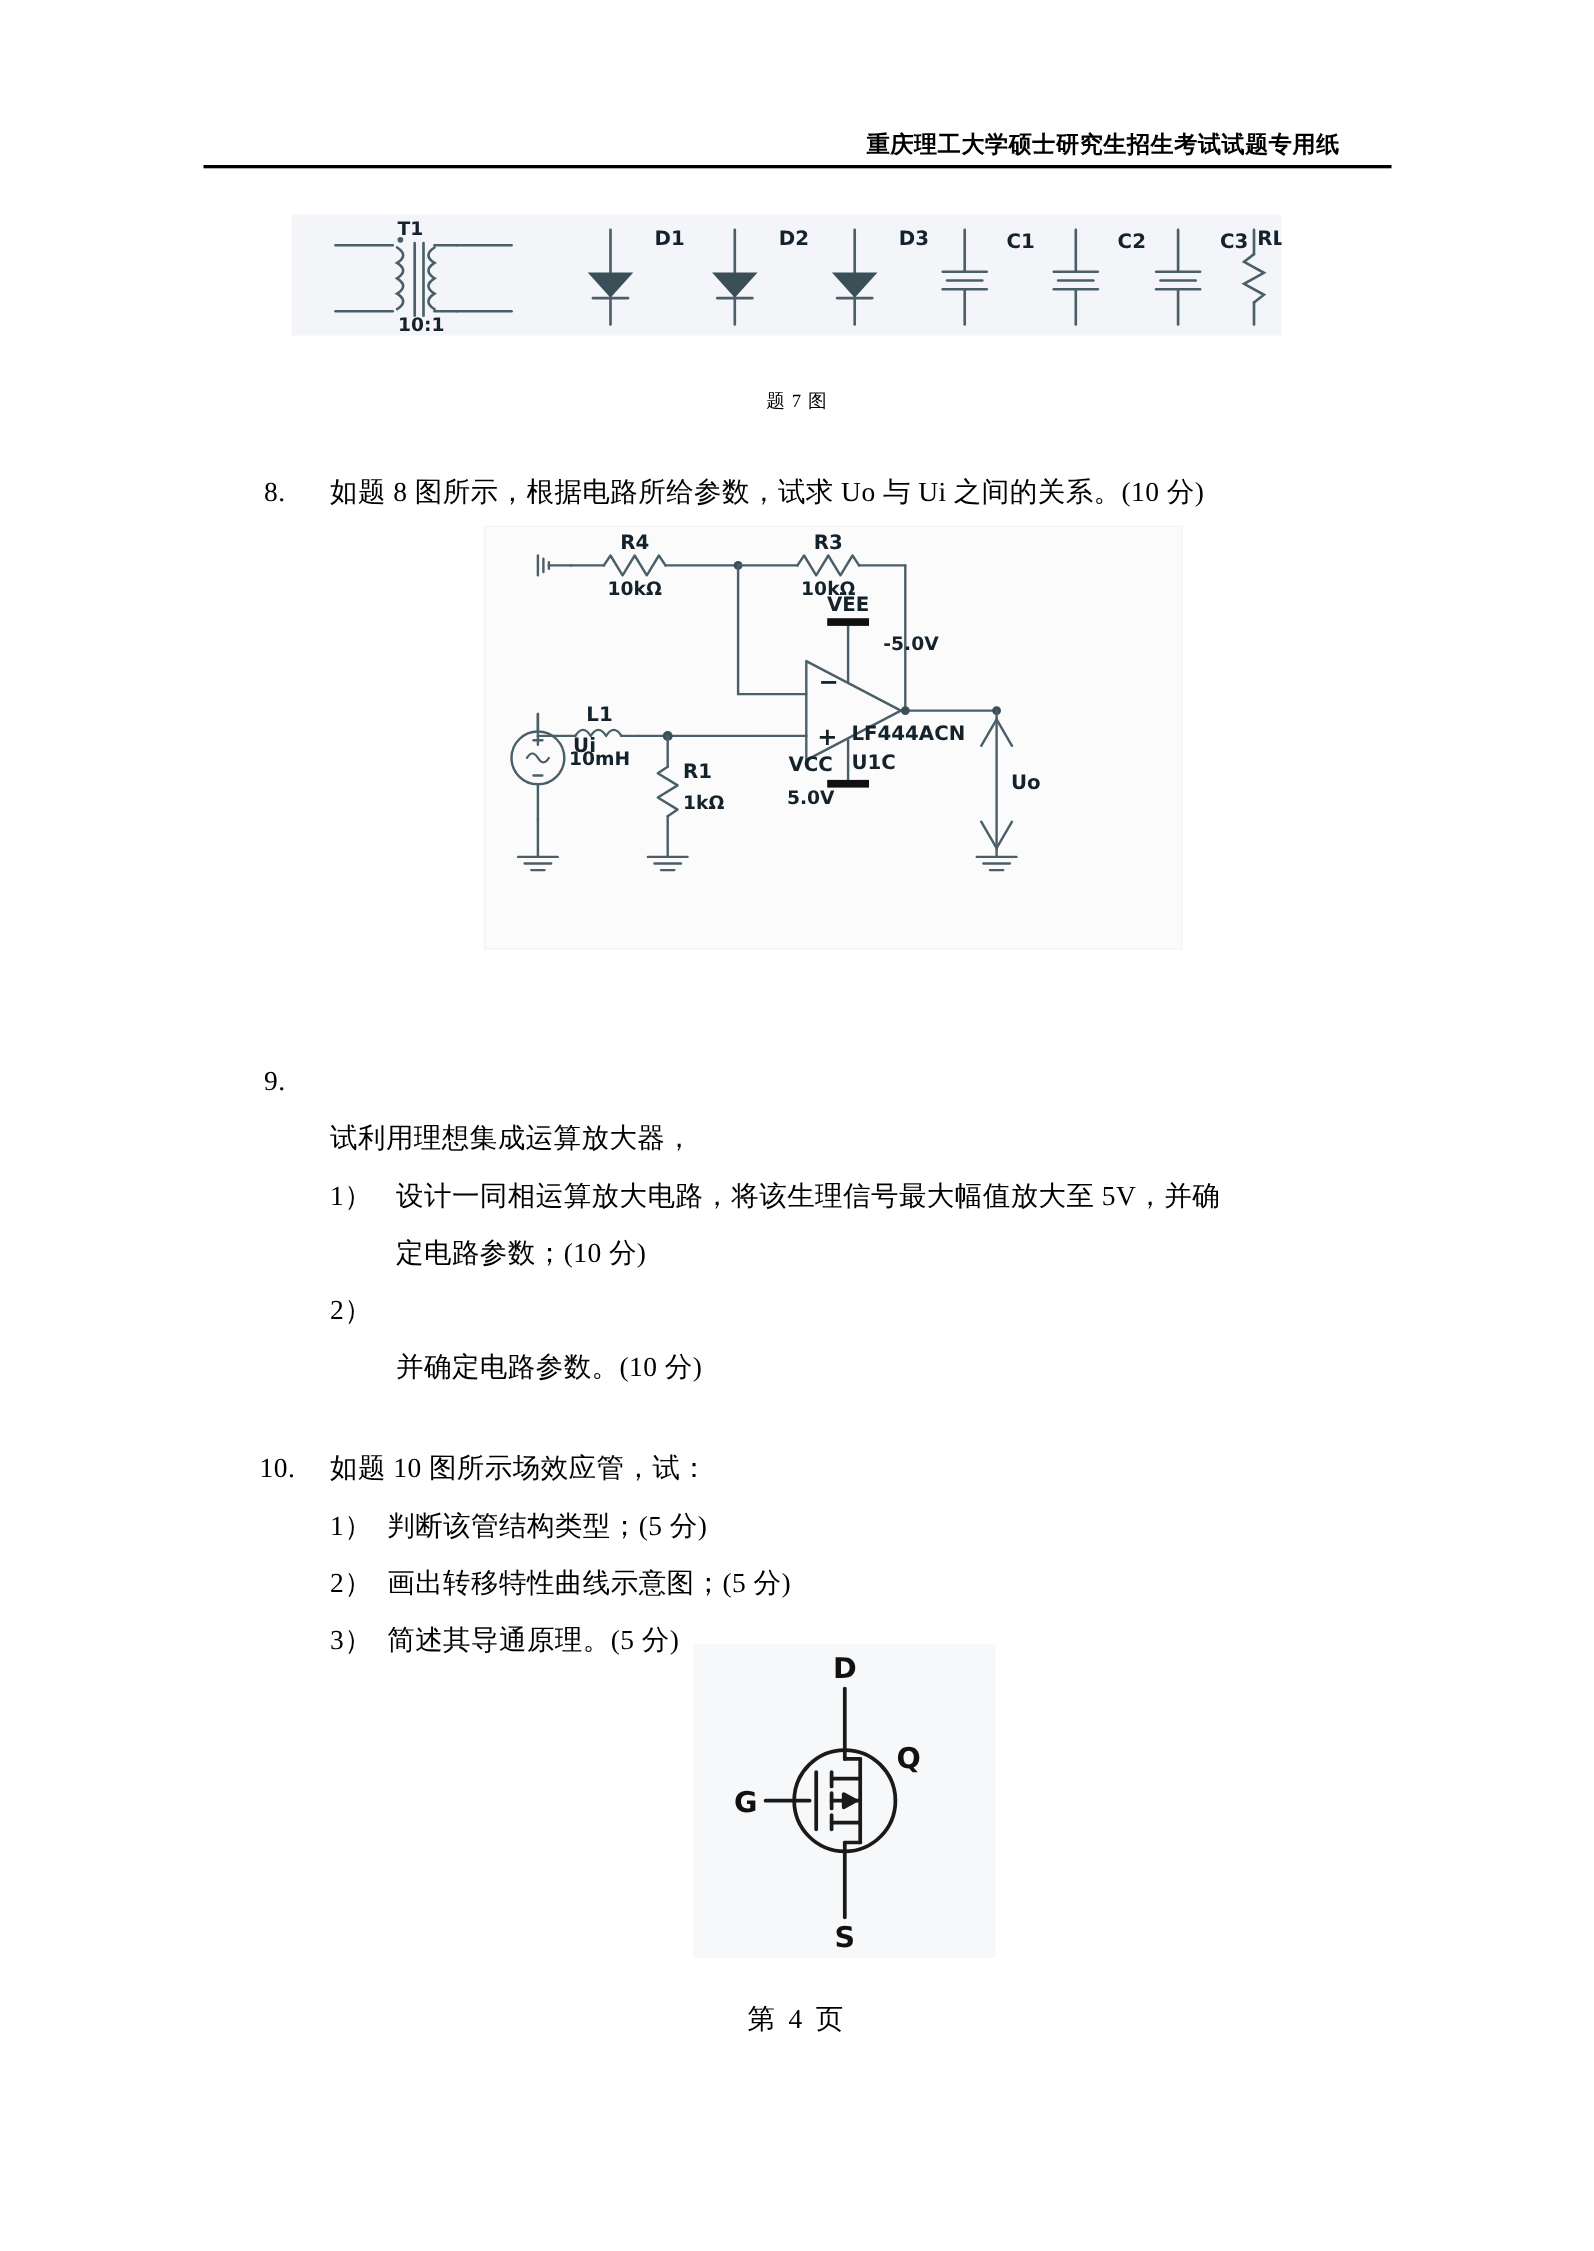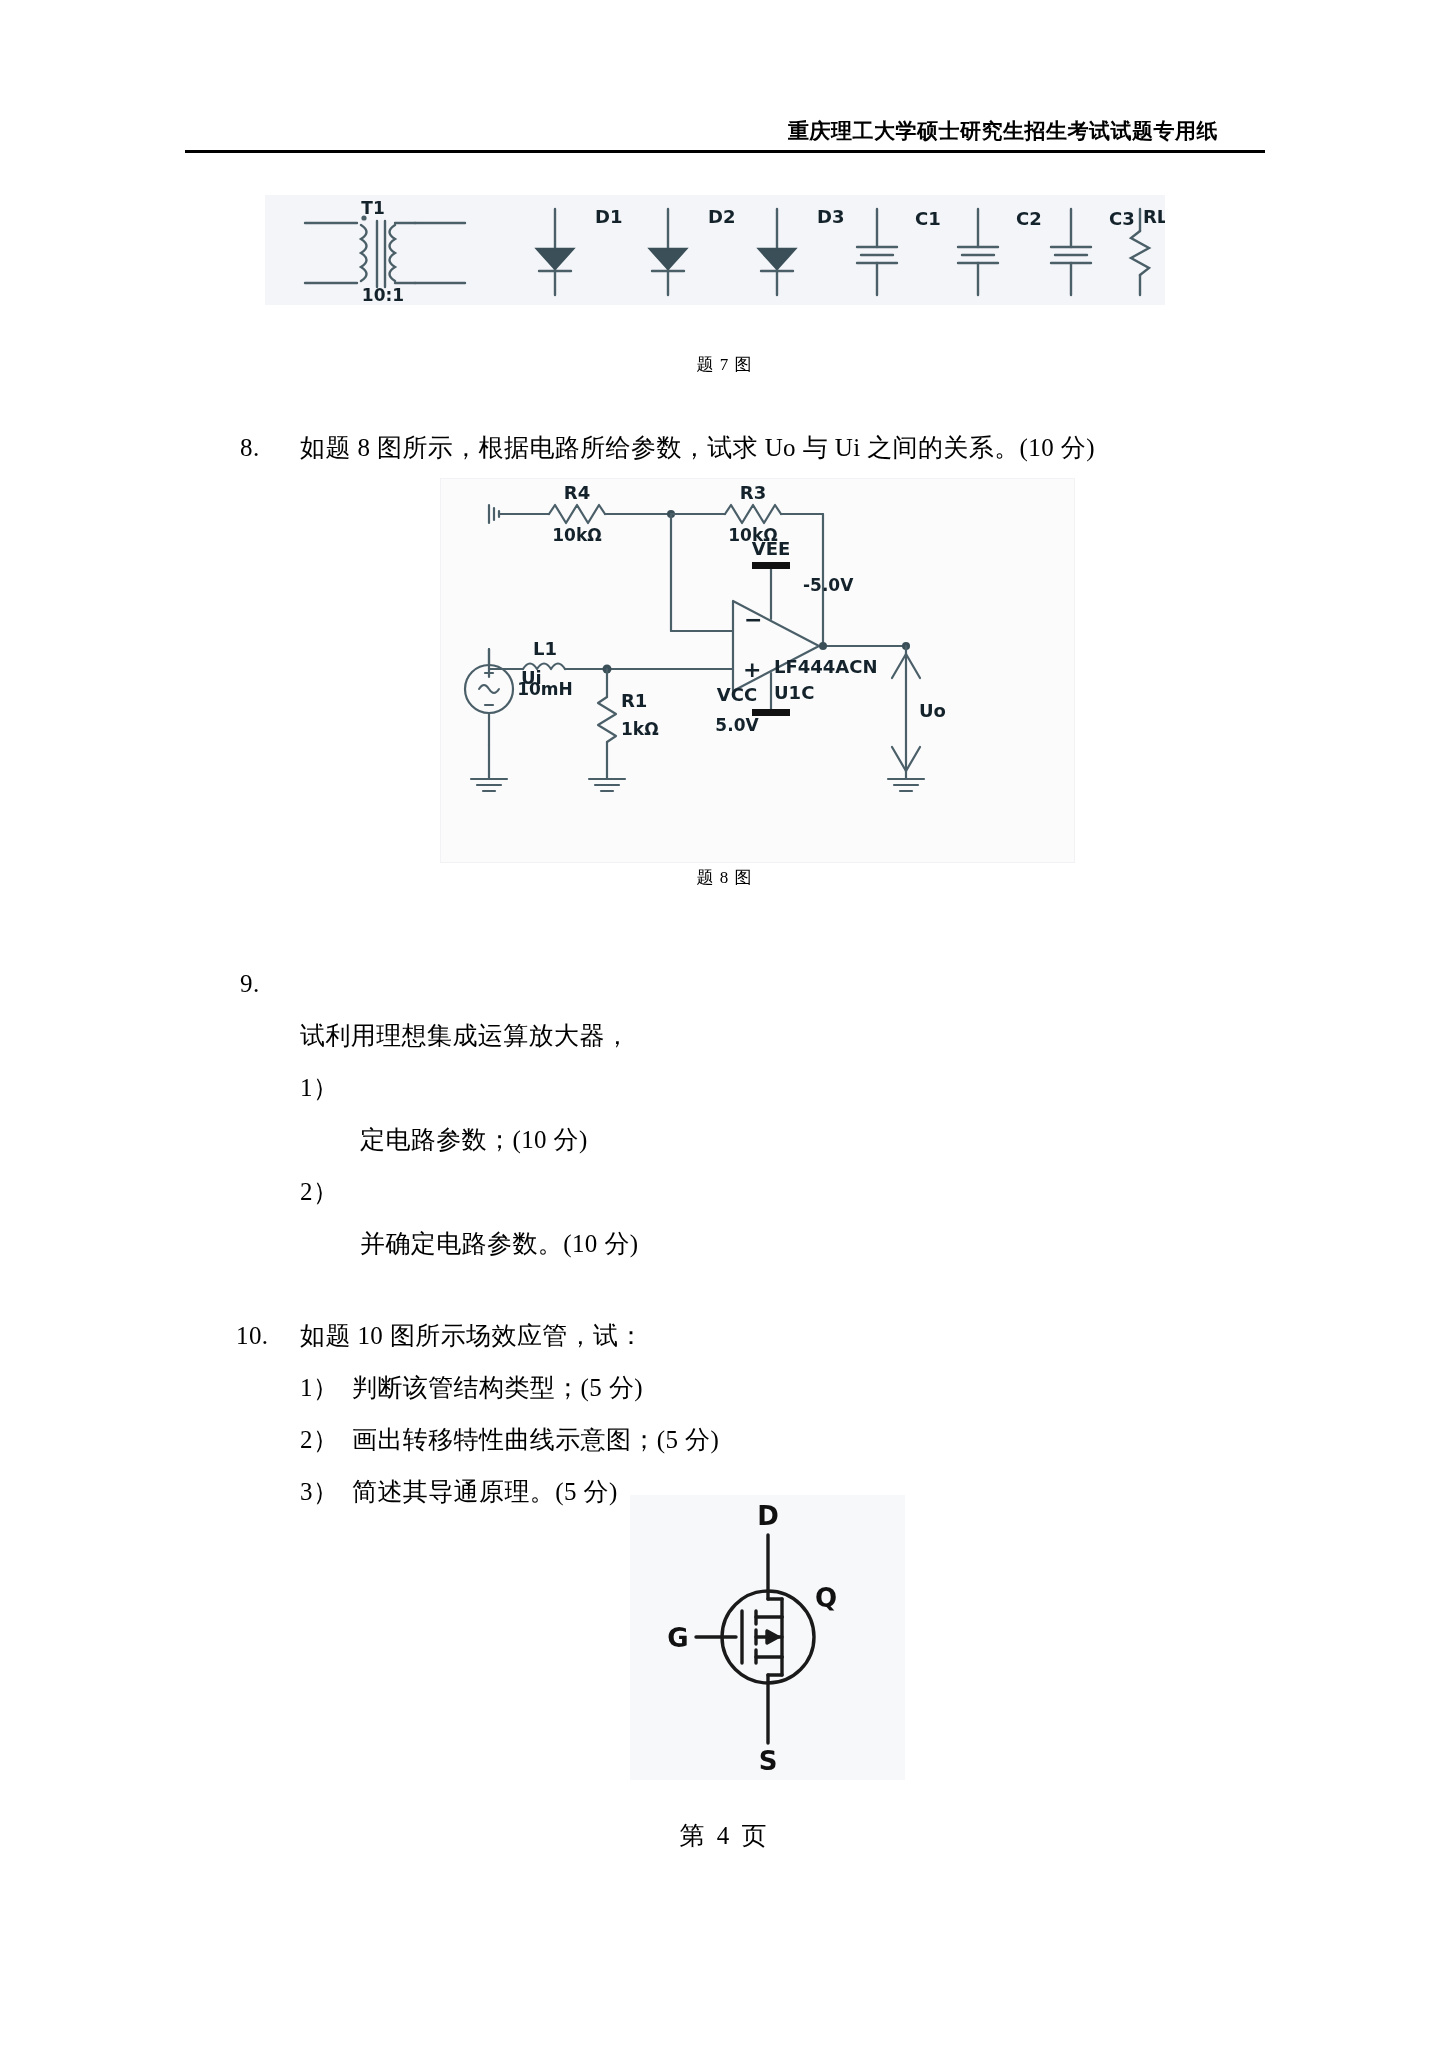--- a/index.html
+++ b/index.html
@@ -300,26 +300,26 @@
       <text x="104" y="176" font-family="DejaVu Sans, sans-serif" font-size="18" font-weight="700" fill="#14232b" text-anchor="middle">L1</text>
       <text x="104" y="216" font-family="DejaVu Sans, sans-serif" font-size="17" font-weight="700" fill="#14232b" text-anchor="middle">10mH</text>
       <text x="180" y="228" font-family="DejaVu Sans, sans-serif" font-size="18" font-weight="700" fill="#14232b">R1</text>
       <text x="180" y="256" font-family="DejaVu Sans, sans-serif" font-size="17" font-weight="700" fill="#14232b">1kΩ</text>
       <text x="80" y="205" font-family="DejaVu Sans, sans-serif" font-size="18" font-weight="700" fill="#14232b">Ui</text>
       <text x="478" y="238" font-family="DejaVu Sans, sans-serif" font-size="18" font-weight="700" fill="#14232b">Uo</text>
       <text x="333" y="194" font-family="DejaVu Sans, sans-serif" font-size="18" font-weight="700" fill="#14232b">LF444ACN</text>
       <text x="333" y="220" font-family="DejaVu Sans, sans-serif" font-size="18" font-weight="700" fill="#14232b">U1C</text>
     </svg>
   </div>
-  <div class="fig-caption" style="top:866px;">题 8 图</div>
 
   <div class="qtext" style="left:240px; top:958px;">9.</div>
   <div class="qtext" style="left:300px; top:1010px;">试利用理想集成运算放大器，</div>
 
   <div class="qtext" style="left:300px; top:1062px;">1）</div>
+  <div class="qtext" style="left:360px; top:1062px;">设计一同相运算放大电路，将该生理信号最大幅值放大至 5V，并确</div>
   <div class="qtext" style="left:360px; top:1114px;">定电路参数；(10 分)</div>
 
   <div class="qtext" style="left:300px; top:1166px;">2）</div>
   <div class="qtext" style="left:360px; top:1218px;">并确定电路参数。(10 分)</div>
 
   <div class="qtext" style="left:236px; top:1310px;">10.</div>
   <div class="qtext" style="left:300px; top:1310px;">如题 10 图所示场效应管，试：</div>
 
   <div class="qtext" style="left:300px; top:1362px;">1）</div>
   <div class="qtext" style="left:352px; top:1362px;">判断该管结构类型；(5 分)</div>

